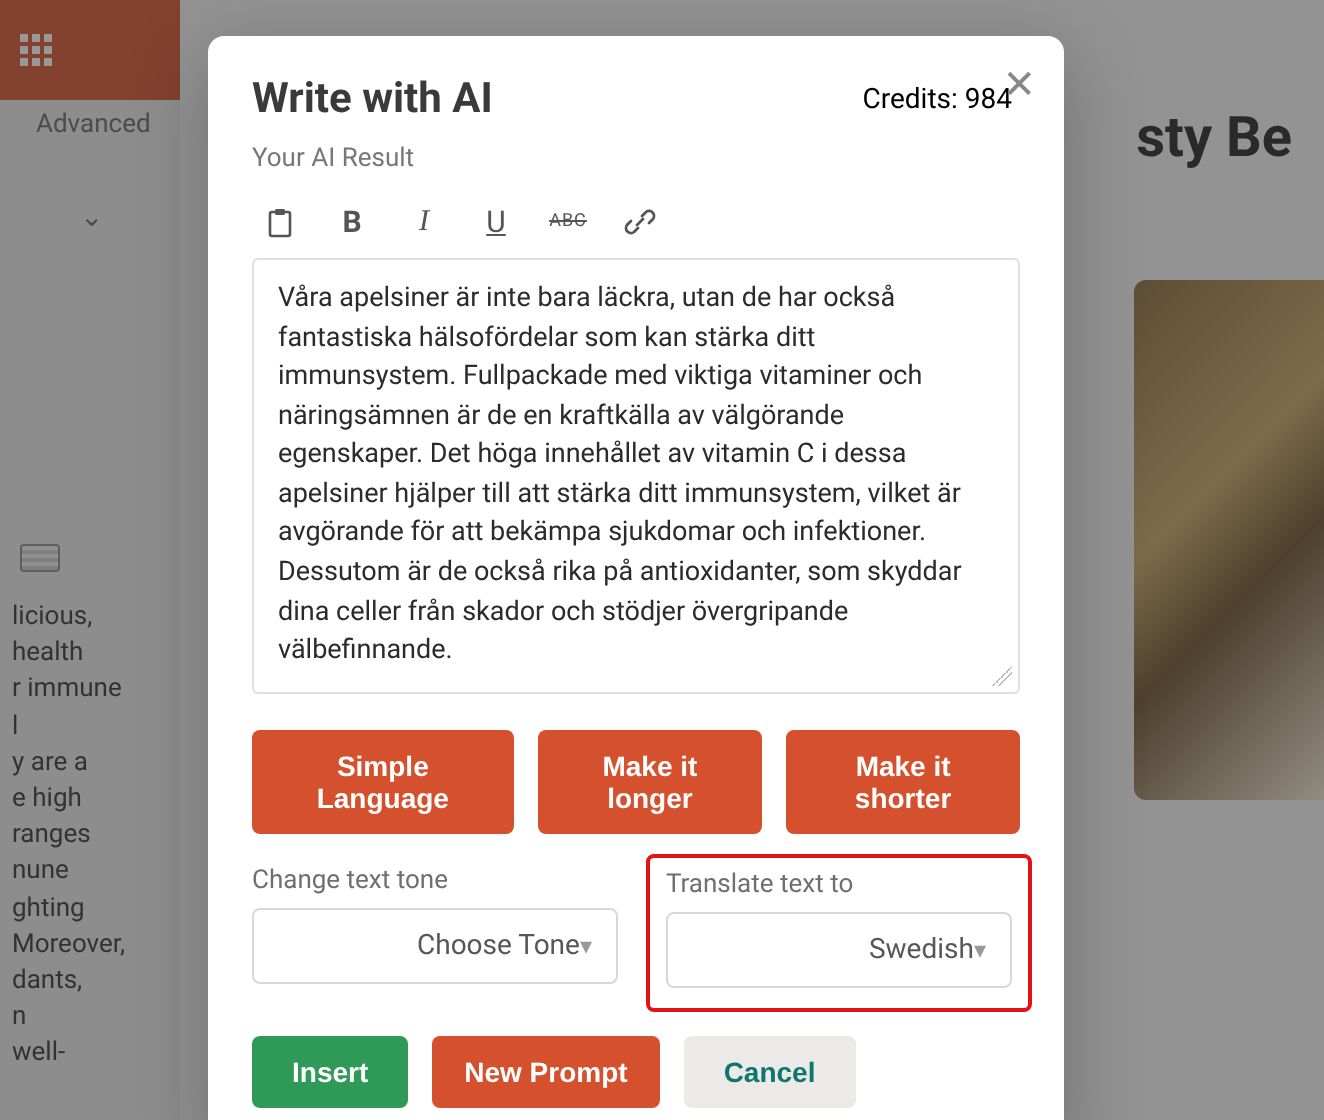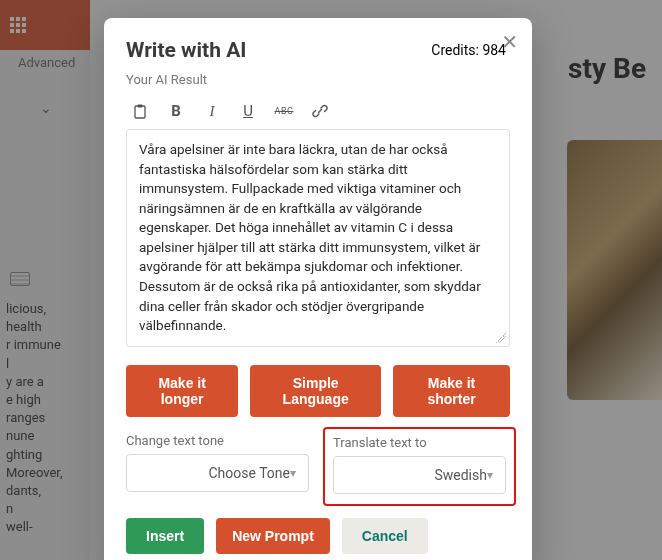--- a/index.html
+++ b/index.html
@@ -302,22 +302,22 @@
         </svg>
     </div>
   </div>
 
   <div class="editor-wrap">
     <div class="editor" contenteditable="true" style="">Våra apelsiner är inte bara läckra, utan de har också fantastiska hälsofördelar som kan stärka ditt immunsystem. Fullpackade med viktiga vitaminer och näringsämnen är de en kraftkälla av välgörande egenskaper. Det höga innehållet av vitamin C i dessa apelsiner hjälper till att stärka ditt immunsystem, vilket är avgörande för att bekämpa sjukdomar och infektioner. Dessutom är de också rika på antioxidanter, som skyddar dina celler från skador och stödjer övergripande välbefinnande.</div>
     <div class="editor-resize"></div>
   </div>
 
   <div class="quick-row">
+    <button class="btn-orange">Simple Language</button>
     <button class="btn-orange">Make it longer</button>
-    <button class="btn-orange">Simple Language</button>
     <button class="btn-orange">Make it shorter</button>
   </div>
 
   <div class="fields-row">
     <div class="field-group">
       <div class="field-label">Change text tone</div>
       <div class="select-box">
         <span>Choose Tone</span>
         <span class="chev">▾</span>
       </div>

